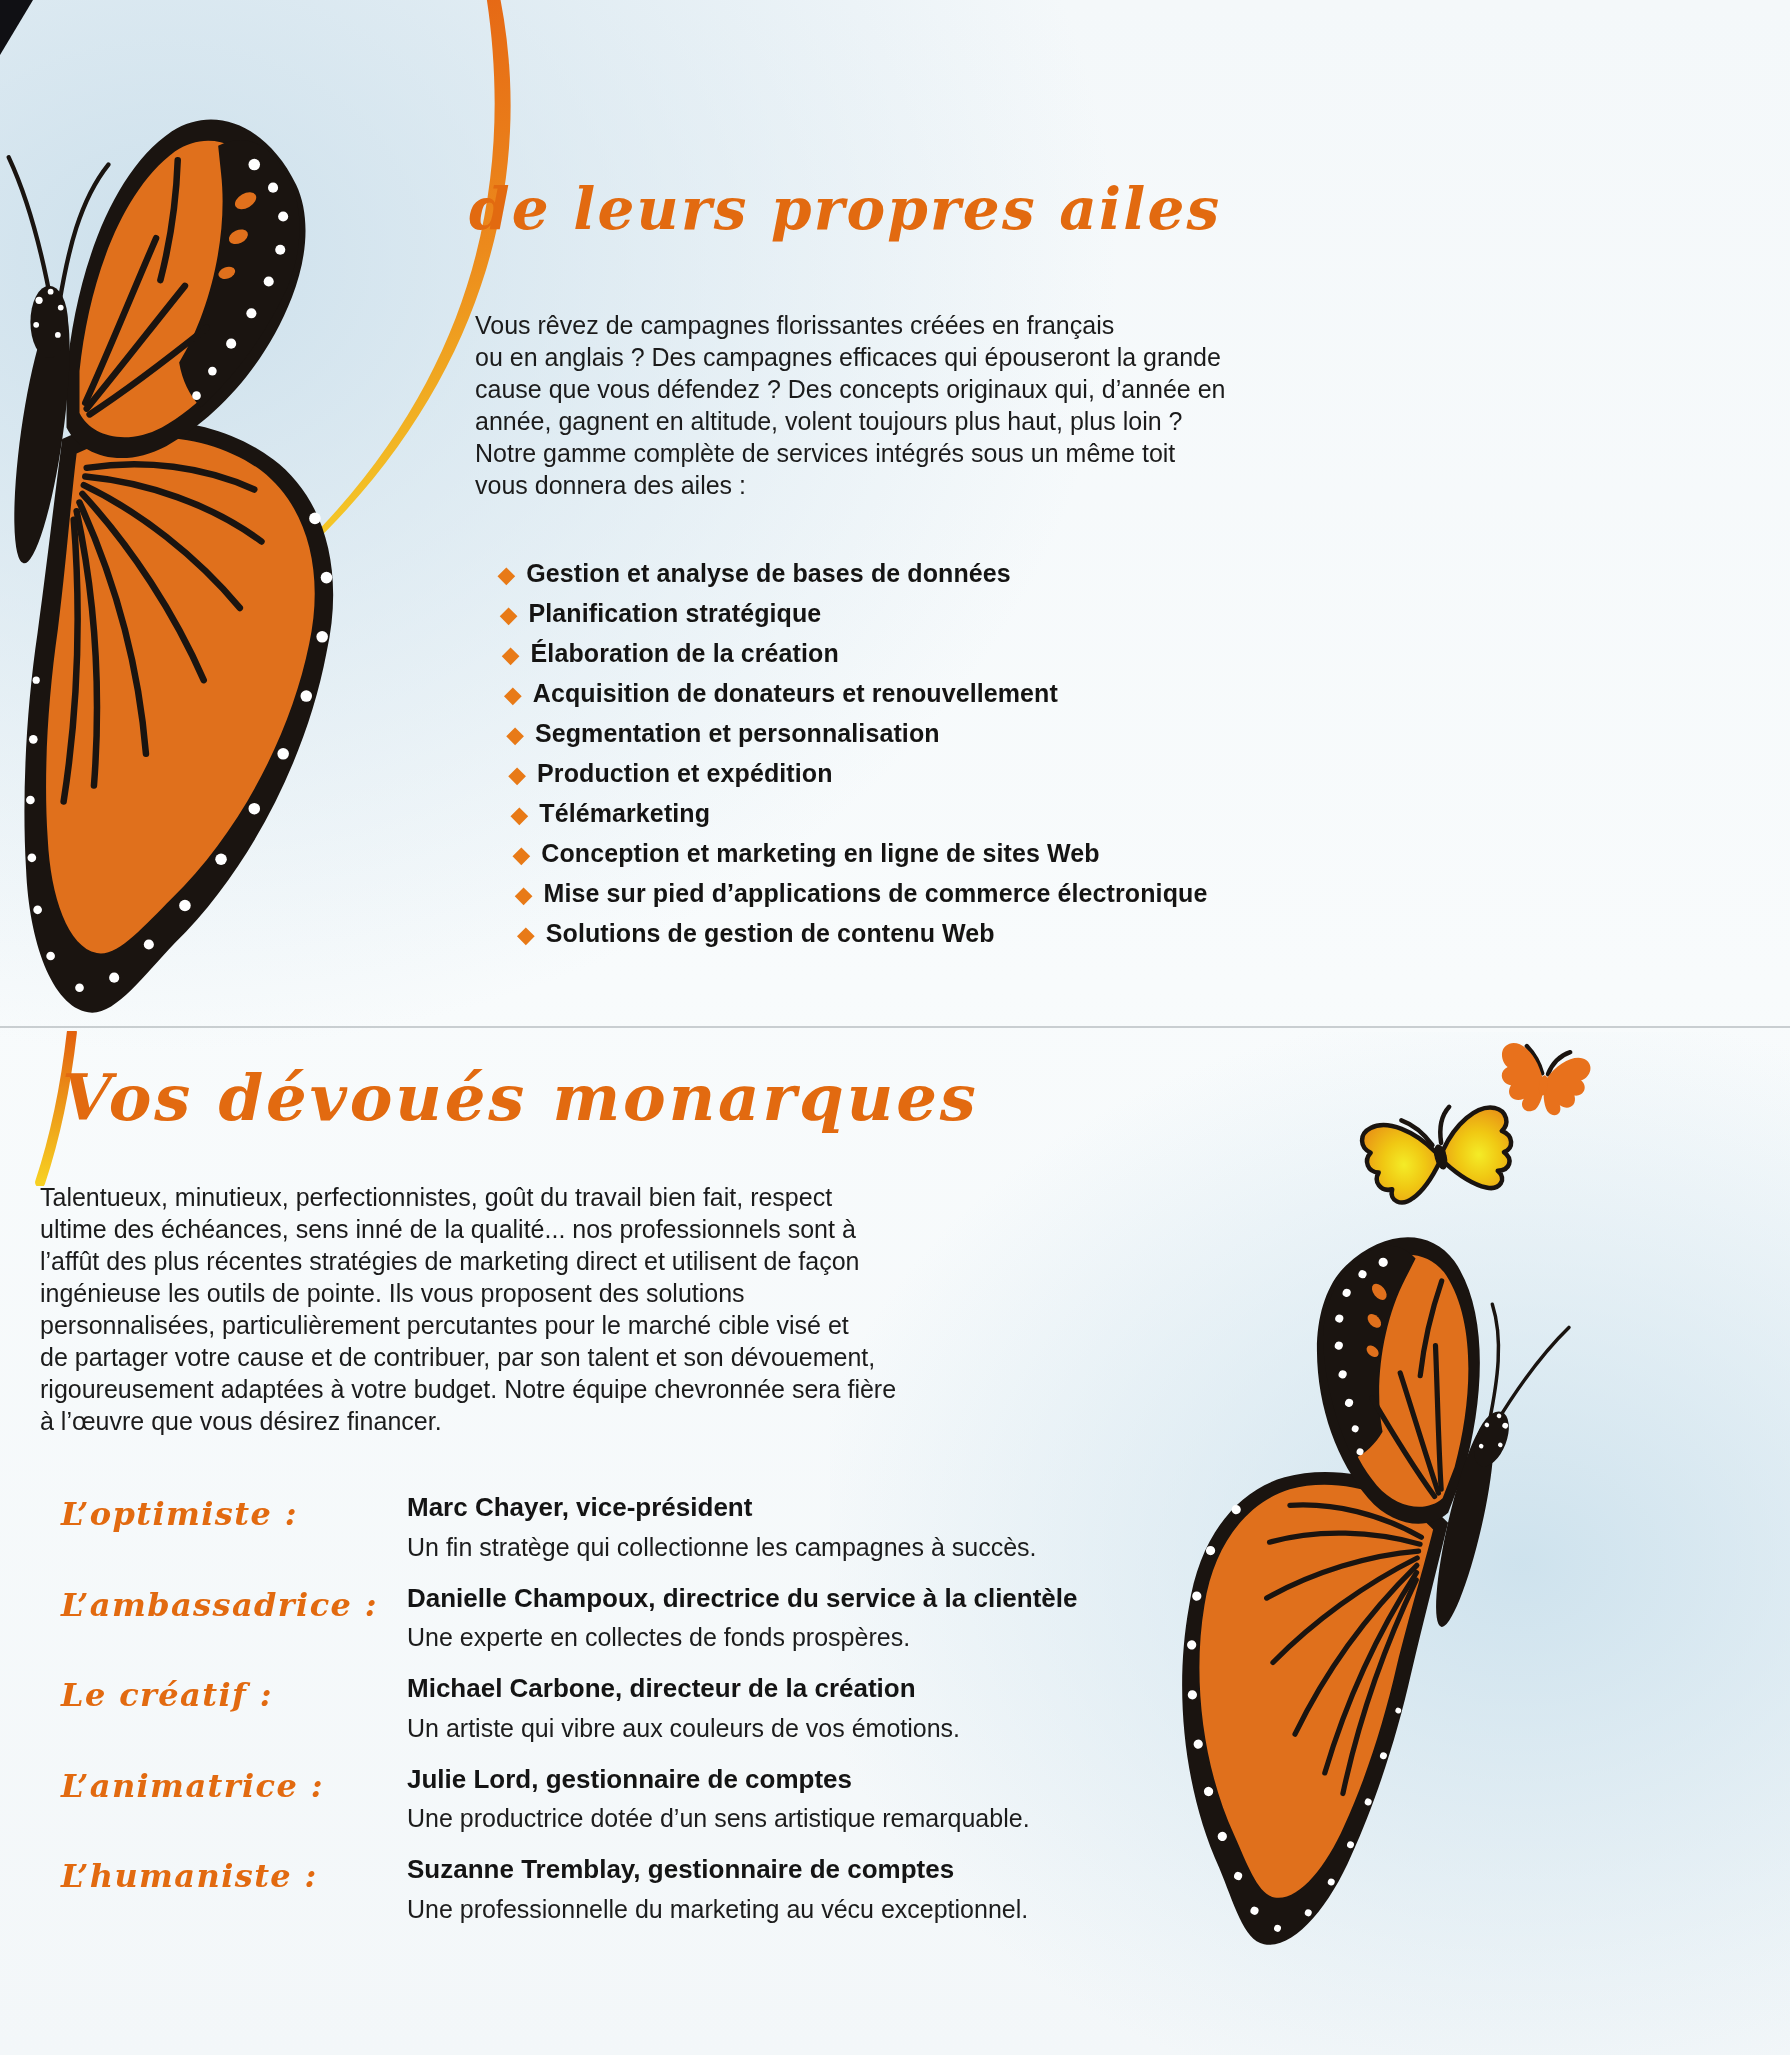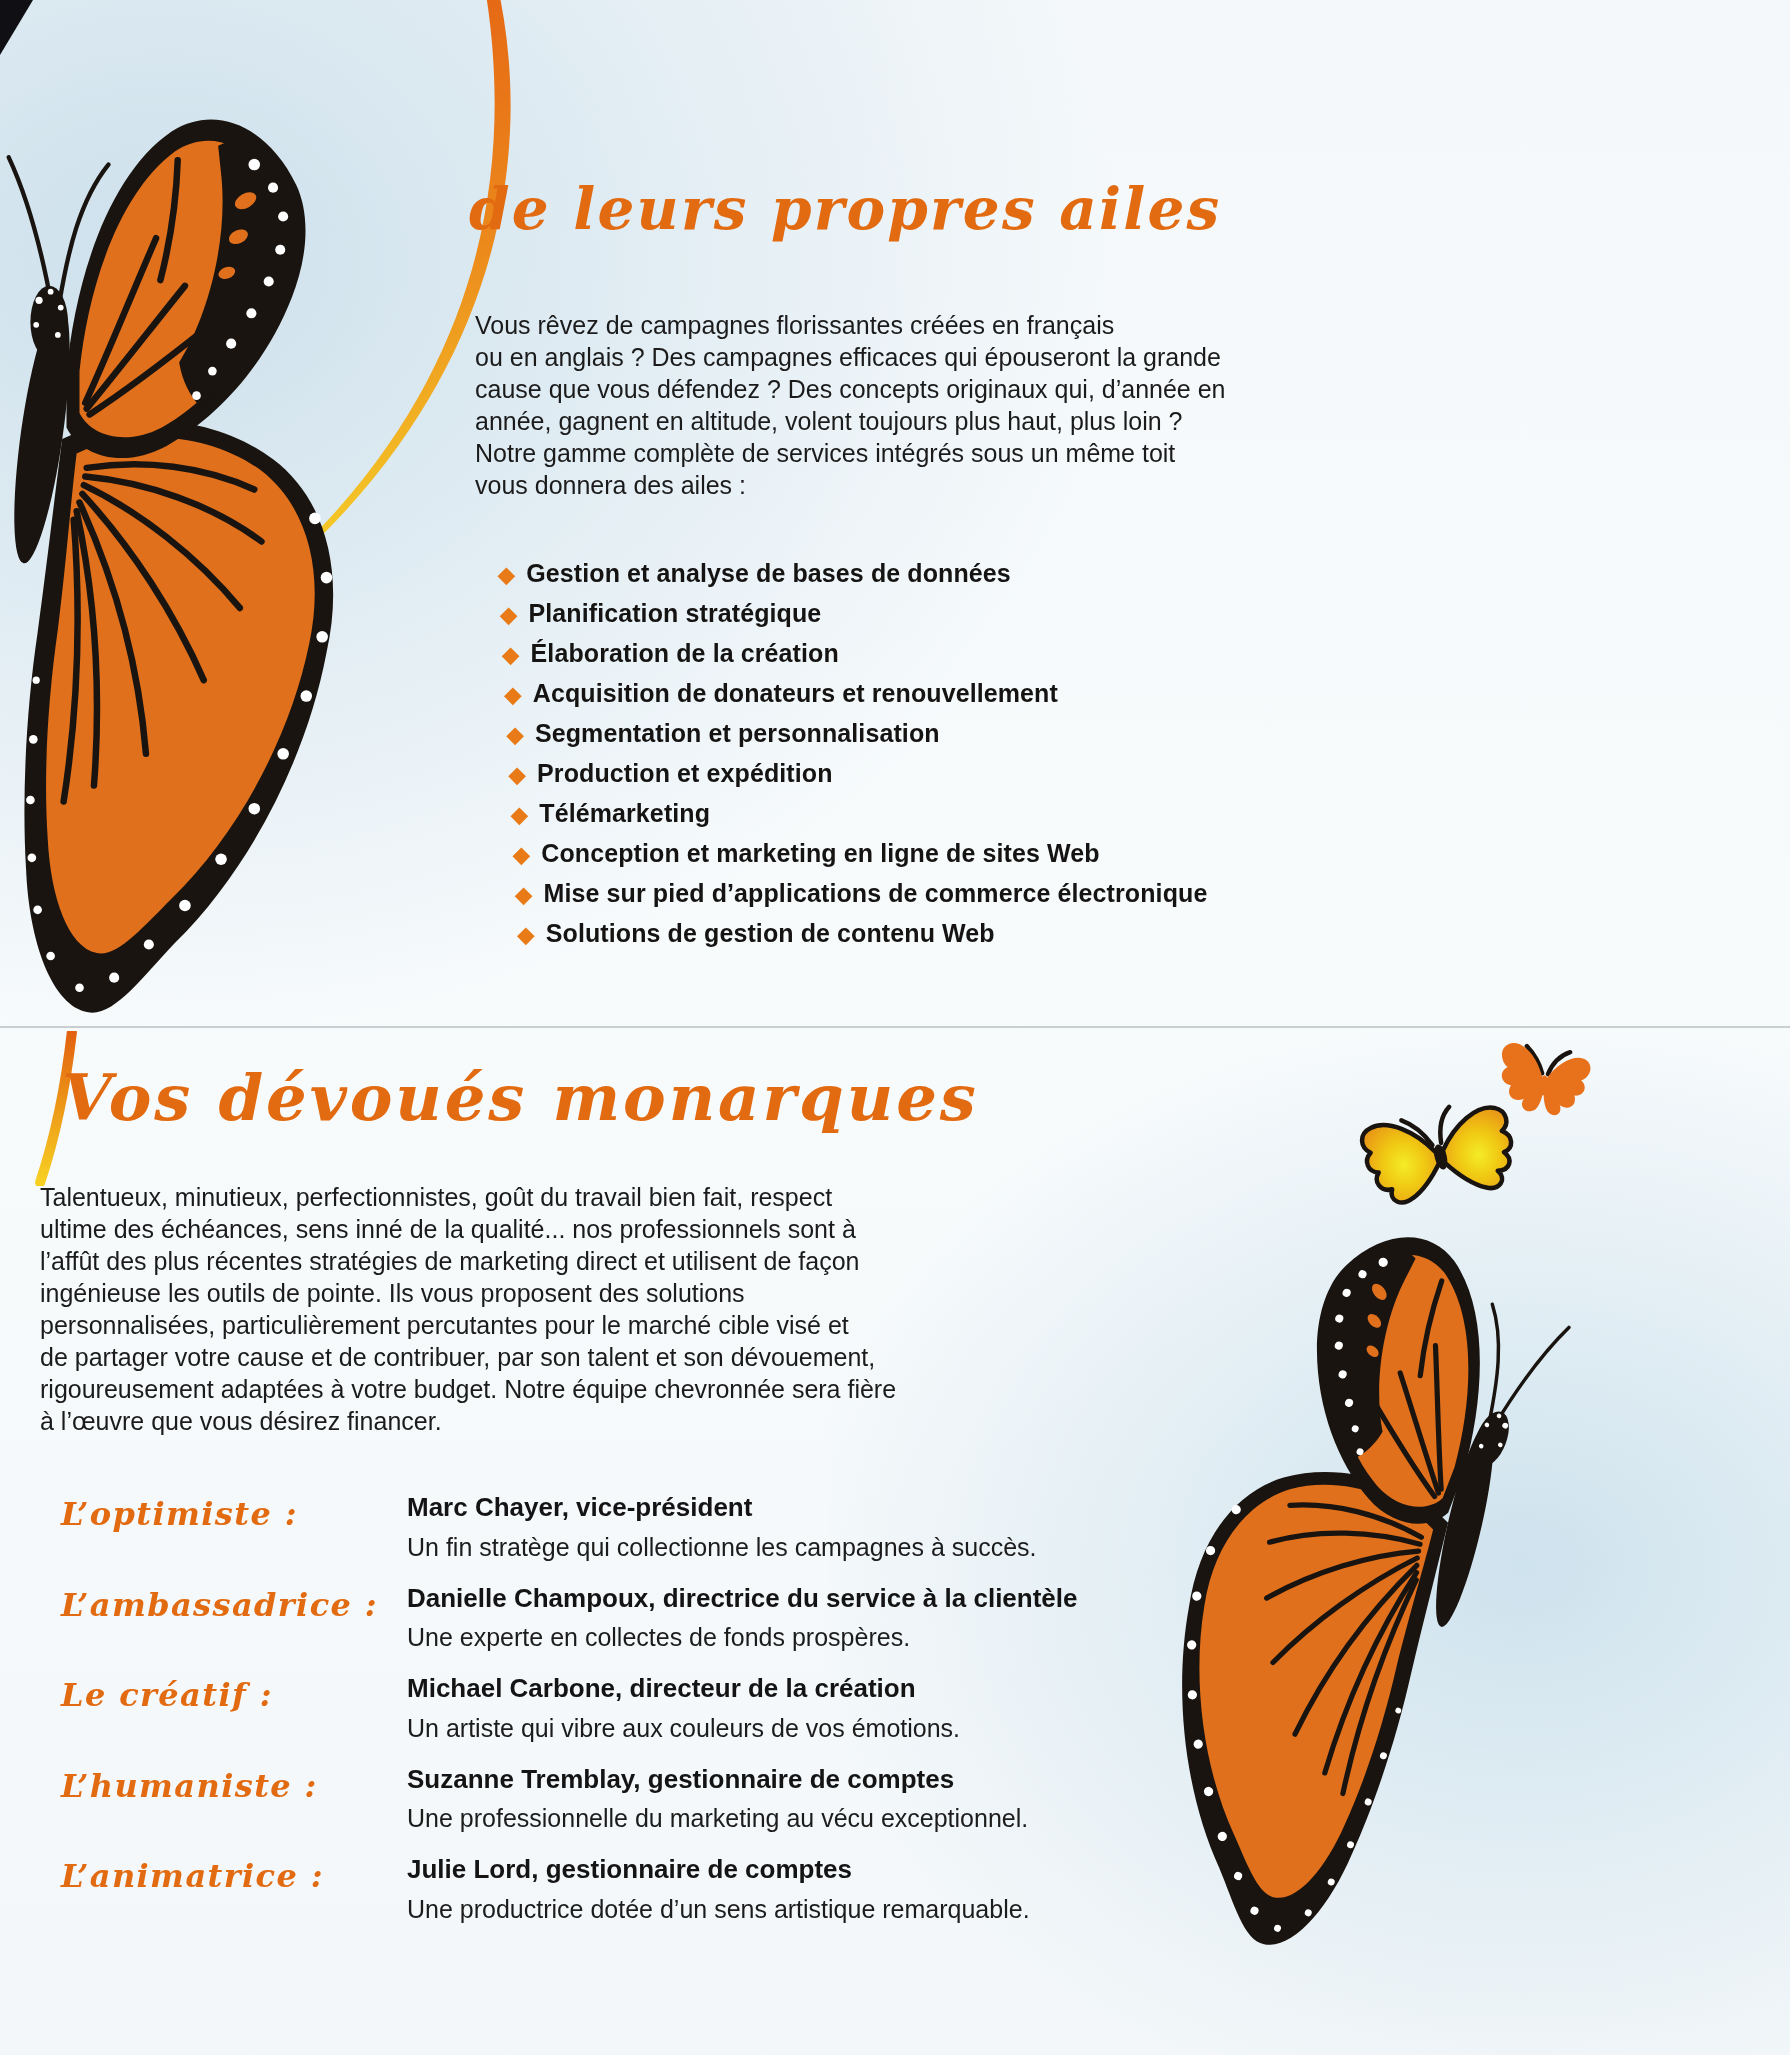--- a/index.html
+++ b/index.html
@@ -305,34 +305,34 @@
 
       <div class="team-row">
         <div class="team-role script">Le créatif :</div>
         <div class="team-who">
           <div class="team-name">Michael Carbone, directeur de la création</div>
           <div class="team-desc">Un artiste qui vibre aux couleurs de vos émotions.</div>
         </div>
       </div>
 
       <div class="team-row">
+        <div class="team-role script">L’animatrice :</div>
+        <div class="team-who">
+          <div class="team-name">Julie Lord, gestionnaire de comptes</div>
+          <div class="team-desc">Une productrice dotée d’un sens artistique remarquable.</div>
+        </div>
+      </div>
+
+      <div class="team-row">
         <div class="team-role script">L’humaniste :</div>
         <div class="team-who">
           <div class="team-name">Suzanne Tremblay, gestionnaire de comptes</div>
           <div class="team-desc">Une professionnelle du marketing au vécu exceptionnel.</div>
         </div>
       </div>
-
-      <div class="team-row">
-        <div class="team-role script">L’animatrice :</div>
-        <div class="team-who">
-          <div class="team-name">Julie Lord, gestionnaire de comptes</div>
-          <div class="team-desc">Une productrice dotée d’un sens artistique remarquable.</div>
-        </div>
-      </div>
     </div>
 
   <svg class="monarch-bottom" viewBox="0 0 472 1310">
     <use href="#monarch"></use>
   </svg>
 
 </div>
 
 
 </body></html>

